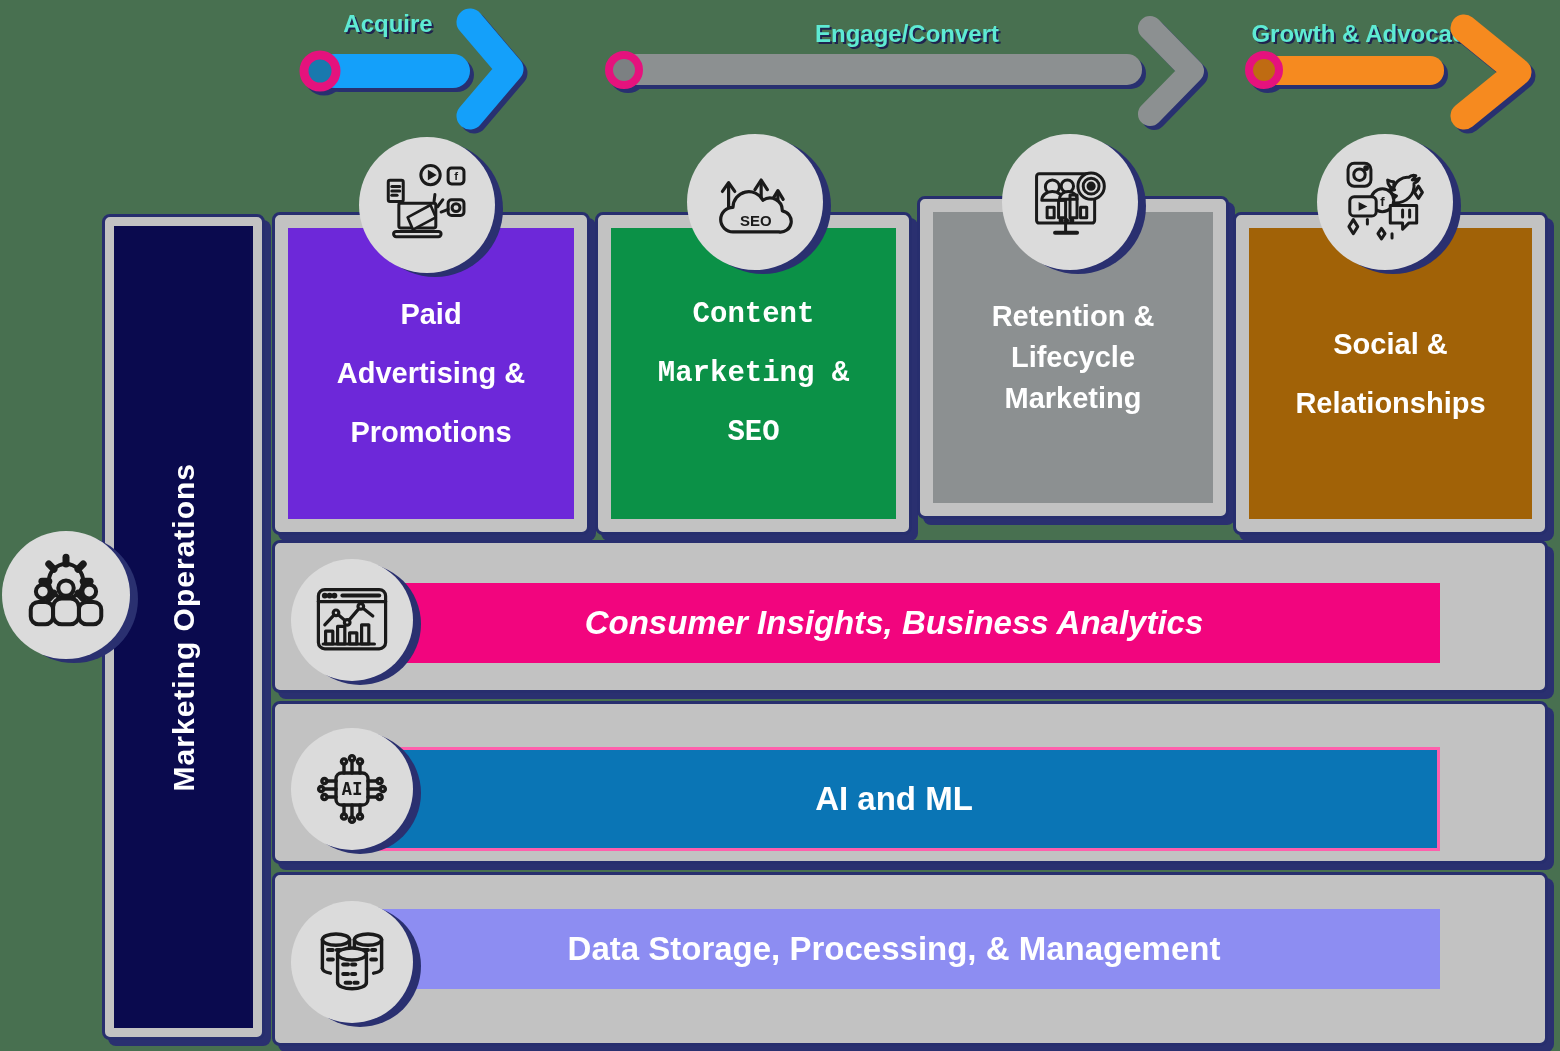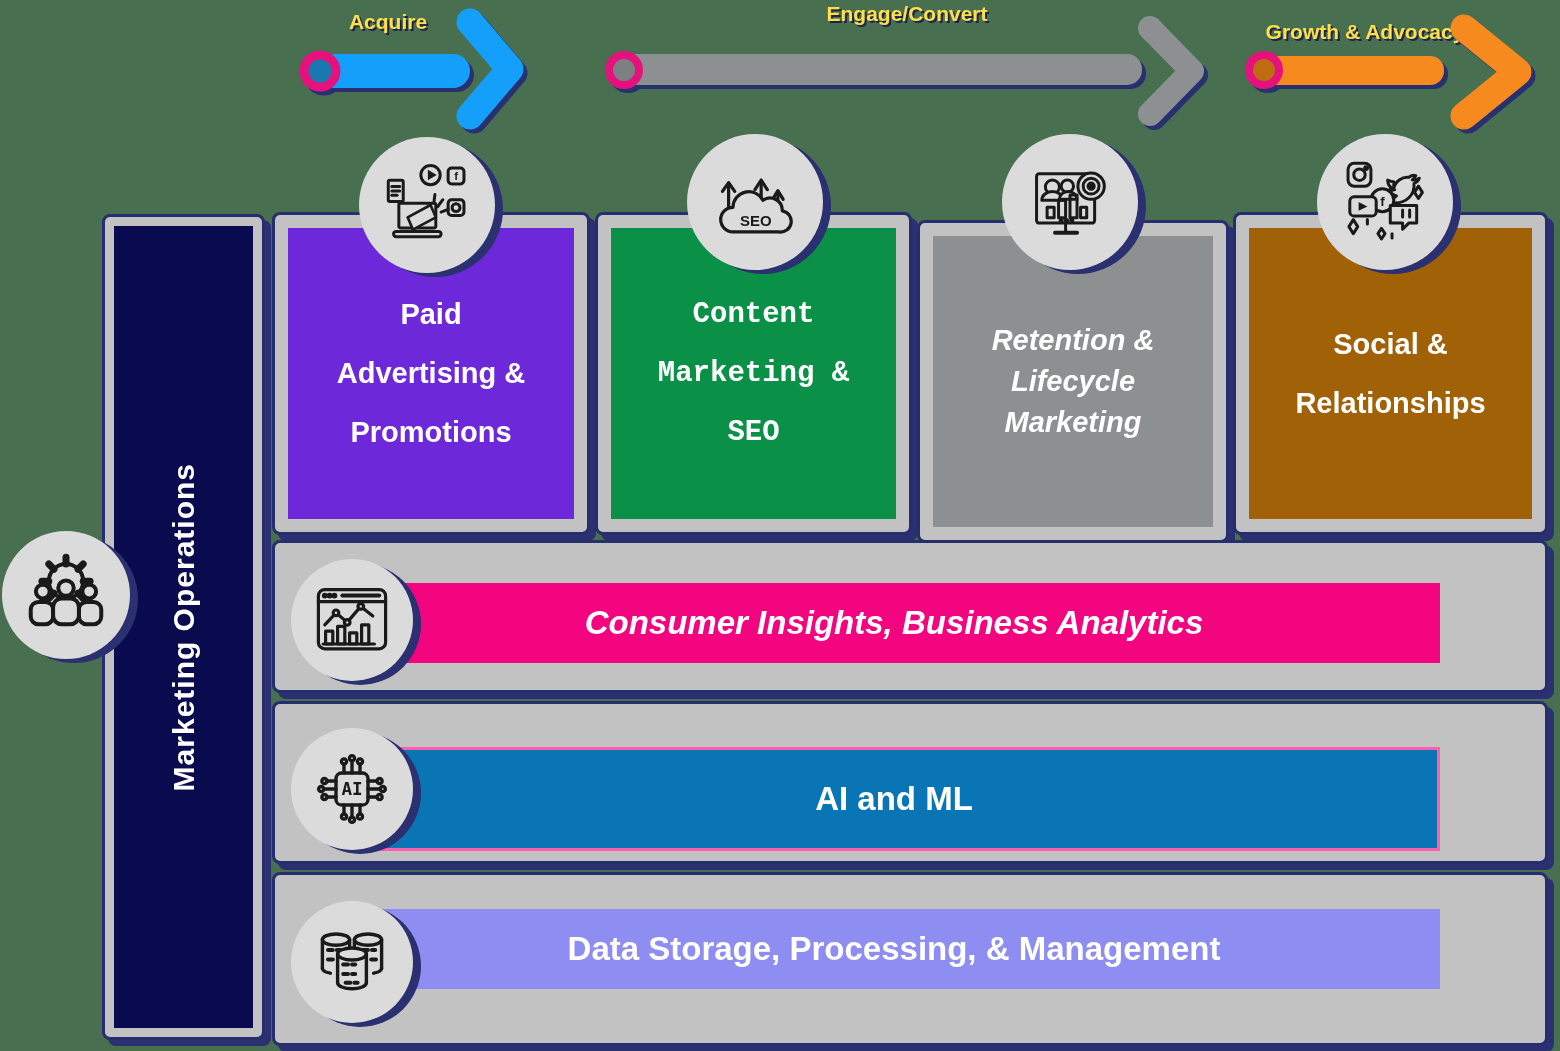--- a/index.html
+++ b/index.html
@@ -3,22 +3,22 @@
 <meta charset="utf-8">
 <style>
   * { margin:0; padding:0; box-sizing:border-box; }
   html,body { width:1560px; height:1051px; }
   body { font-family:"Liberation Sans", sans-serif; }
   .stage { position:relative; width:1560px; height:1051px; background:#487050; overflow:hidden; }
 
   
   .arrow-svg { position:absolute; overflow:visible; }
   .arrow-shadow { filter: drop-shadow(4px 4px 0 #283070); }
-  .funnel-label { position:absolute; transform:translateX(-50%); font-size:21px; font-weight:bold;
-                  color:#fde047; text-shadow:2px 2px 0 #1F234F; white-space:nowrap; }
+  .funnel-label { position:absolute; transform:translateX(-50%); font-size:24px; font-weight:bold;
+                  color:#5eead4; text-shadow:2px 2px 0 #1F234F; white-space:nowrap; }
 
   
   .frame { position:absolute; background:#C2C2C2; border:3px solid #272E6E; border-radius:8px;
            box-shadow:6px 6px 0 #2A3070; }
 
   
   .sidebar-inner { position:absolute; left:9px; top:9px; right:9px; bottom:9px; background:#0A0A4E;
                    display:flex; align-items:center; justify-content:center; }
   .sidebar-text { writing-mode:vertical-rl; transform:rotate(180deg); color:#FFFFFF;
                   font-size:30px; font-weight:bold; letter-spacing:1px; white-space:nowrap; }
@@ -60,21 +60,21 @@
 
   <div class="funnel-label" style="left:388px; top:10px;">Acquire</div>
   <svg class="arrow-svg" style="left:296px; top:6px;" width="232" height="122" viewBox="0 0 232 122">
     <g class="arrow-shadow">
       <rect x="22" y="48" width="152" height="34" rx="17" fill="#14A0FA"></rect>
       <polyline points="174,16 214,63 174,110" fill="none" stroke="#14A0FA" stroke-width="27" stroke-linecap="round" stroke-linejoin="round"></polyline>
       <circle cx="24" cy="65" r="16" fill="#1979AE" stroke="#E5127D" stroke-width="9"></circle>
     </g>
   </svg>
 
-  <div class="funnel-label" style="left:907px; top:2px;">Engage/Convert</div>
+  <div class="funnel-label" style="left:907px; top:20px;">Engage/Convert</div>
   <svg class="arrow-svg" style="left:598px; top:10px;" width="614" height="114" viewBox="0 0 614 114">
     <g class="arrow-shadow">
       <rect x="24" y="44" width="520" height="31" rx="15" fill="#8C9091"></rect>
       <polyline points="552,18 594,61 552,104" fill="none" stroke="#8C9091" stroke-width="24" stroke-linecap="round" stroke-linejoin="round"></polyline>
       <circle cx="26" cy="60" r="15" fill="#7C8082" stroke="#E5127D" stroke-width="8"></circle>
     </g>
   </svg>
 
   <div class="funnel-label" style="left:1365px; top:20px;">Growth &amp; Advocacy</div>
   <svg class="arrow-svg" style="left:1238px; top:12px;" width="310" height="112" viewBox="0 0 310 112">
@@ -113,21 +113,21 @@
   <div class="frame" style="left:272px; top:212px; width:318px; height:323px;">
     <div class="channel-inner bg-blue lh-wide">Paid
 Advertising &amp;
 Promotions</div>
   </div>
   <div class="frame" style="left:595px; top:212px; width:317px; height:323px;">
     <div class="channel-inner bg-green lh-wide">Content
 Marketing &amp;
 SEO</div>
   </div>
-  <div class="frame" style="left:917px; top:220px; width:312px; height:323px;font-style:italic;">
+  <div class="frame" style="left:917px; top:196px; width:312px; height:323px;">
     <div class="channel-inner bg-gray lh-tight">Retention &amp;
 Lifecycle
 Marketing</div>
   </div>
   <div class="frame" style="left:1233px; top:212px; width:315px; height:323px;">
     <div class="channel-inner bg-orange lh-wide">Social &amp;
 Relationships</div>
   </div>
 
   <div class="icon-circle circ-136" style="left:359px; top:137px;">

